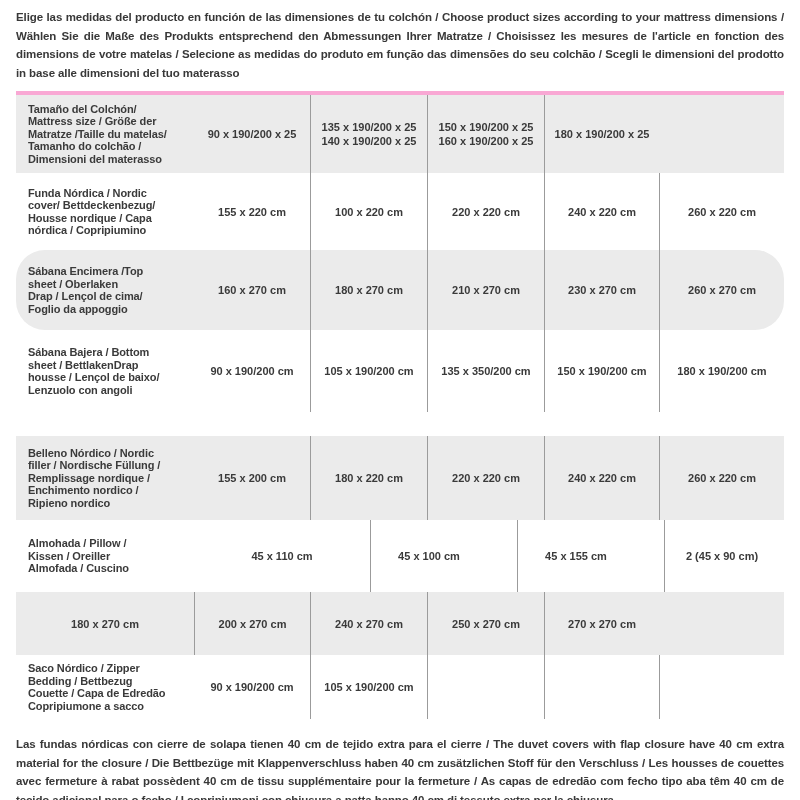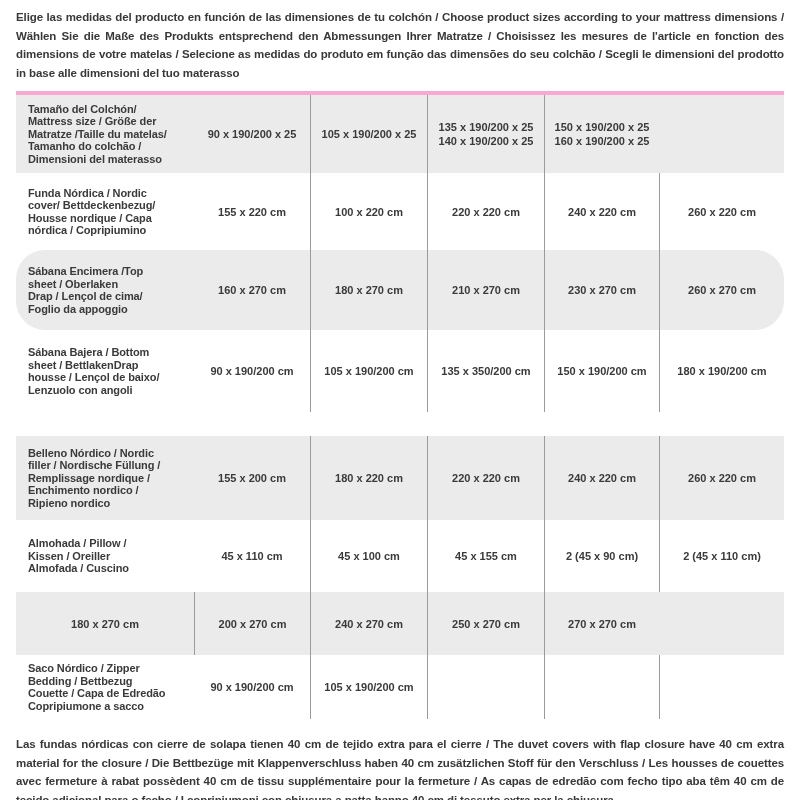--- a/index.html
+++ b/index.html
@@ -30,21 +30,21 @@
   .row {
     display: grid;
     grid-template-columns: 178px 116px 117px 117px 115px 1fr;
   }
   .row.gray { background: #ebebeb; }
   .row:nth-child(1) { min-height: 78px; }
   .row:nth-child(2) { min-height: 77px; }
   .row:nth-child(3) { min-height: 80px; border-radius: 29px; }
   .row:nth-child(4) { min-height: 82px; }
   .row:nth-child(5) { min-height: 84px; margin-top: 24px; }
-  .row:nth-child(6) { min-height: 72px; }
+  .row:nth-child(6) { min-height: 72px; gap: 30px; }
   .row:nth-child(7) { min-height: 63px; }
   .row:nth-child(8) { min-height: 64px; }
 
   .cell {
     display: flex;
     flex-direction: column;
     justify-content: center;
     font-weight: bold;
     font-size: 11px;
     white-space: pre-line;
@@ -72,25 +72,25 @@
 
   <div class="size-table">
 
     <div class="row gray">
       <div class="cell label">Tamaño del Colchón/
 Mattress size / Größe der
 Matratze /Taille du matelas/
 Tamanho do colchão /
 Dimensioni del materasso</div>
       <div class="cell val">90 x 190/200 x 25</div>
-      <div class="cell val bl">105 x 190/200 x 25</div>
       <div class="cell val bl">135 x 190/200 x 25
 140 x 190/200 x 25</div>
       <div class="cell val bl">150 x 190/200 x 25
 160 x 190/200 x 25</div>
+      <div class="cell val bl">180 x 190/200 x 25</div>
     </div>
 
     <div class="row">
       <div class="cell label">Funda Nórdica /  Nordic
 cover/ Bettdeckenbezug/
 Housse nordique  / Capa
 nórdica / Copripiumino</div>
       <div class="cell val">155 x 220 cm</div>
       <div class="cell val bl">100 x 220 cm</div>
       <div class="cell val bl">220 x 220 cm</div>

